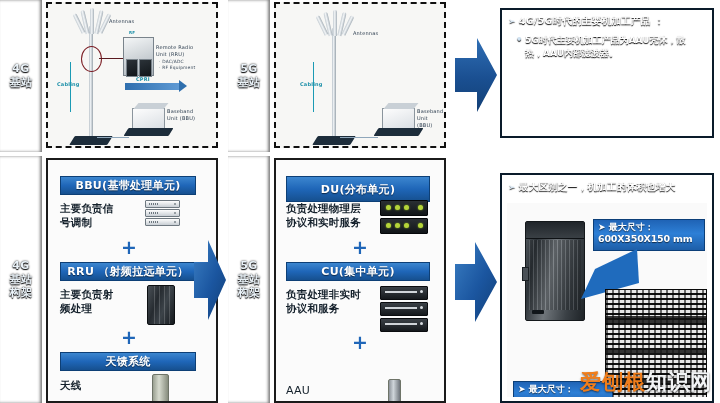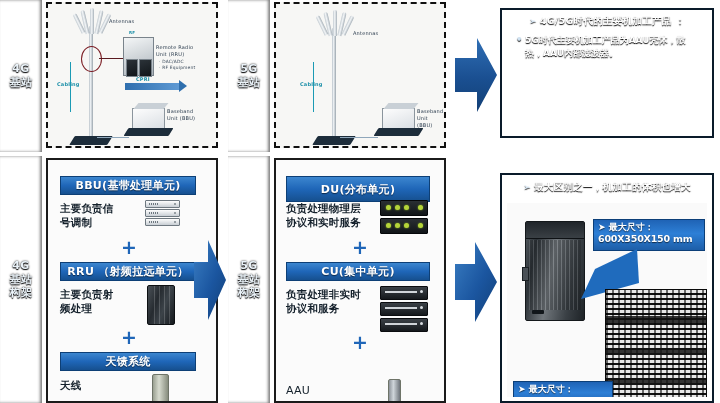--- a/index.html
+++ b/index.html
@@ -71,21 +71,20 @@
   .infopanel{
     position:absolute;box-sizing:border-box;
     background:linear-gradient(135deg,#0c2236 0%,#103css 0%,#123css 0%,#0f2b44 30%,#071726 100%);
     border:2px solid #0a1b2a;
     color:#fff;
   }
   .infopanel .hdr{
     font-size:9.5px;font-weight:bold;color:#ffffff;
     padding:5px 6px 4px 6px;letter-spacing:.3px;
     text-shadow:0 1px 1px #000;
-    text-align:center;
   }
   .infopanel .bullets{padding:2px 10px 0 14px;}
   .infopanel .bullet{
     font-size:9px;line-height:1.45;color:#fff;font-weight:bold;
     margin-bottom:9px;position:relative;padding-left:9px;
     text-shadow:0 1px 1px #000;
   }
   .infopanel .bullet:before{
     content:"•";position:absolute;left:0;top:-1px;color:#cfe2f2;font-size:10px;
   }
@@ -471,14 +470,17 @@
 
       <div class="callout" style="left:6px;top:178px;width:100px;height:26px;">
         <div class="l1">
           <span>➤</span>
           <span>最大尺寸：</span>
         </div>
       </div>
     </div>
   </div>
 
+  <div class="wm" style="left:580px;top:368px;">
+    <span class="o">爱刨根</span><span class="w">知识网</span>
+  </div>
 
 </div>
 
 </body></html>

